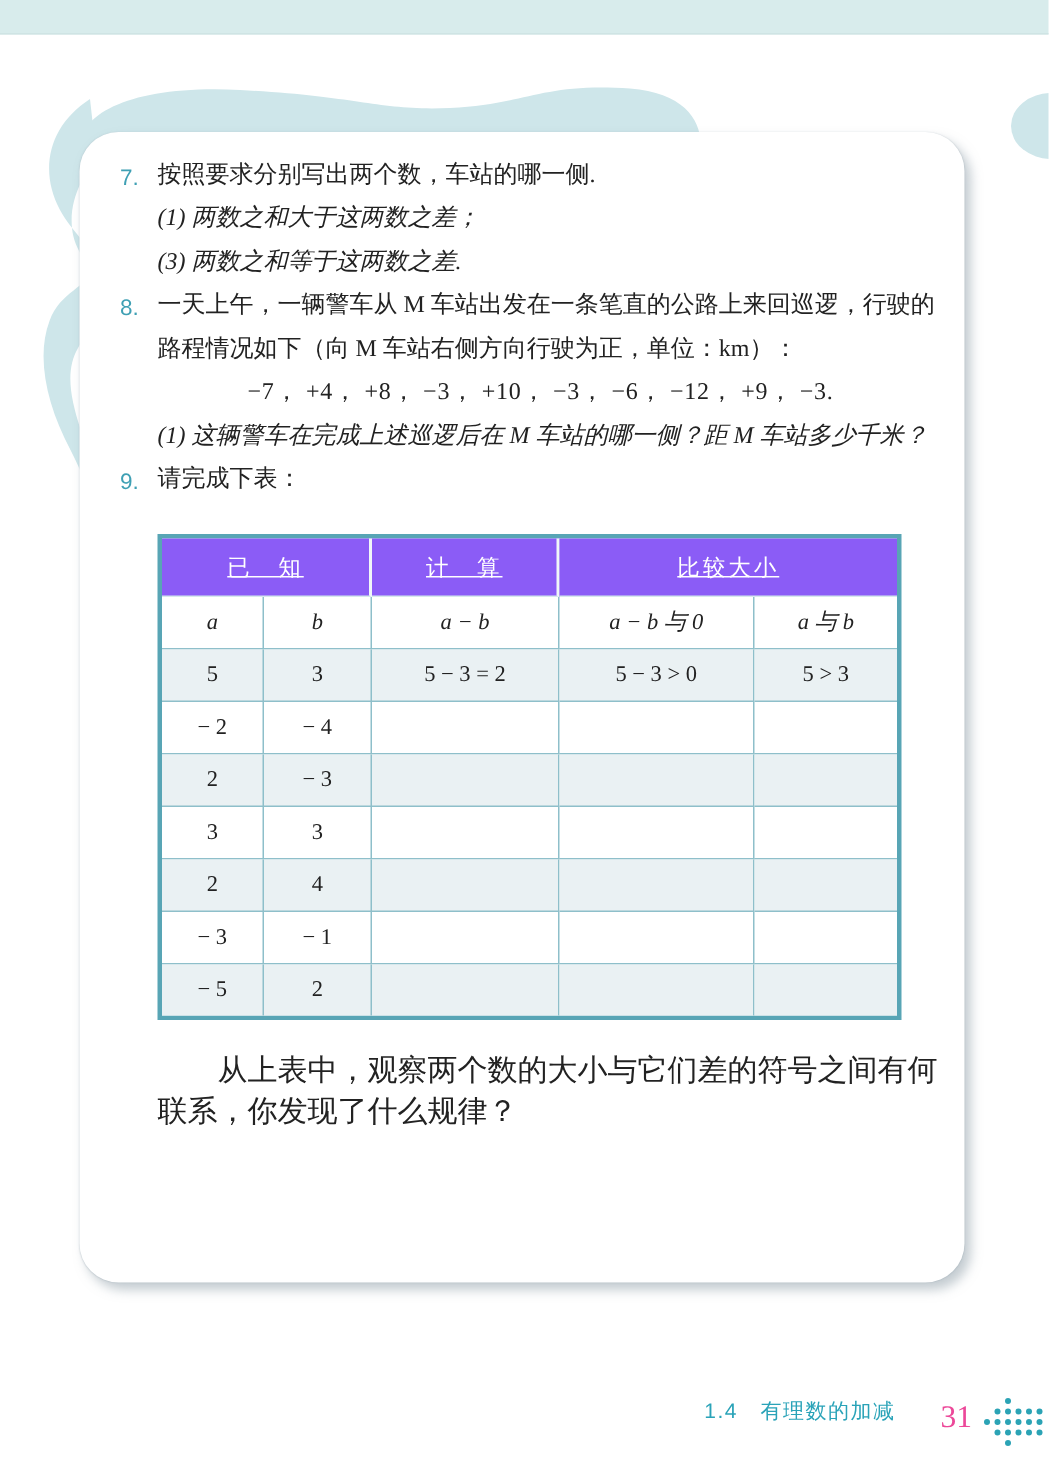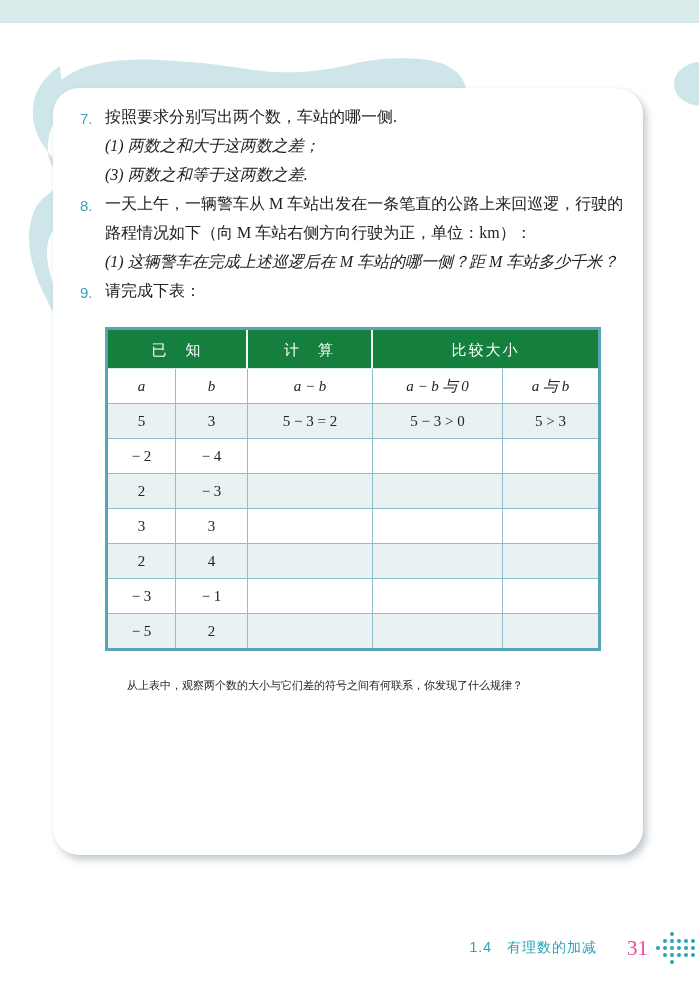--- a/index.html
+++ b/index.html
@@ -28,33 +28,33 @@
     border-collapse:separate;border-spacing:0;
     border:3px solid #58a5b5;font-size:15px;background:#fff;
   }
   table.cmp th,table.cmp td{
     border-right:1px solid #8ebfca;border-bottom:1px solid #8ebfca;
     text-align:center;vertical-align:middle;padding:0;height:34px;
     overflow:hidden;white-space:nowrap;
   }
   table.cmp th:last-child,table.cmp td:last-child{border-right:none;}
   table.cmp tr.group th{
-    height:38px;background:#15803d;color:#fff;
+    height:38px;background:#8b5cf6;color:#fff;
     font-family:"Liberation Sans","DejaVu Sans",sans-serif;
     font-size:15px;font-weight:normal;letter-spacing:2px;
-    border-right:2px solid #f0f7f8;border-bottom:1px solid #d6e8ec;
+    border-right:2px solid #f0f7f8;border-bottom:1px solid #d6e8ec;text-decoration:underline;
   }
   table.cmp tr.group th:last-child{border-right:none;}
   table.cmp tr.vars td{font-style:italic;font-size:15px;}
   table.cmp tr.shade td{background:#eaf1f3;}
   table.cmp tr:last-child td{border-bottom:none;}
 
-  .closing{margin:21px 10px 0 25px;text-indent:2em;line-height:27px;font-size:11px;}
-
-  .footer{position:absolute;top:932px;right:4px;display:flex;align-items:center;}
+  .closing{margin:21px 10px 0 25px;text-indent:2em;line-height:27px;font-size:20px;}
+
+  .footer{position:absolute;top:932px;right:4px;display:flex;align-items:flex-start;}
   .footer .section{
     color:#2aa3b8;font-family:"Liberation Sans","DejaVu Sans",sans-serif;
     font-size:14px;letter-spacing:1px;
   }
   .footer .pageno{margin-left:30px;font-size:21px;color:#ec4899;font-family:"Liberation Serif",serif;}
   .dots{margin-left:8px;display:flex;flex-direction:column;gap:3px;}
   .dotrow{display:flex;gap:3px;height:4px;}
   .dot{width:4px;height:4px;border-radius:50%;background:#2ba3b5;}
   .dot.off{visibility:hidden;}
 </style>
@@ -78,20 +78,21 @@
         <div>按照要求分别写出两个数，车站的哪一侧.</div>
         <div class="sub">(1) 两数之和大于这两数之差；</div>
         <div class="sub">(3) 两数之和等于这两数之差.</div>
       </div>
     </div>
 
     <div class="prob">
       <span class="pnum">8.</span>
       <div class="pbody">
         <div>一天上午，一辆警车从 M 车站出发在一条笔直的公路上来回巡逻，行驶的路程情况如下（向 M 车站右侧方向行驶为正，单位：km）：</div>
+        <div class="seq">−7， +4， +8， −3， +10， −3， −6， −12， +9， −3.</div>
         <div class="sub">(1) 这辆警车在完成上述巡逻后在 M 车站的哪一侧？距 M 车站多少千米？</div>
       </div>
     </div>
 
     <div class="prob">
       <span class="pnum">9.</span>
       <div class="pbody">
         <div>请完成下表：</div>
       </div>
     </div>

